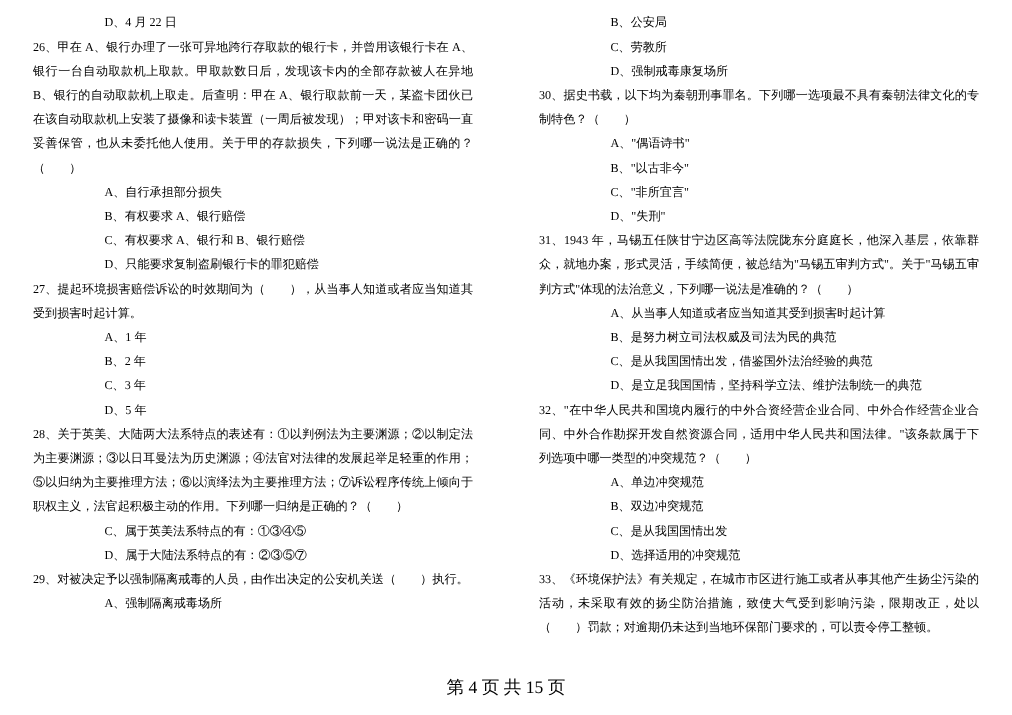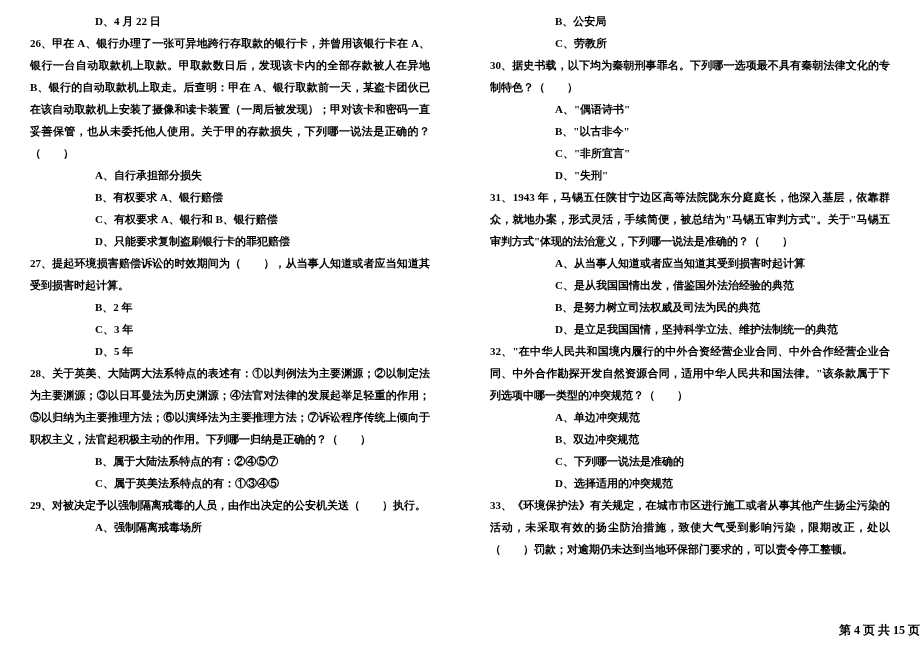--- a/index.html
+++ b/index.html
@@ -1,19 +1,18 @@
 <!DOCTYPE html>
 <html><head>
   <meta charset="utf-8">
   <style>
     * {
       margin: 0;
       padding: 0;
       box-sizing: border-box;
-      font-weight: bold;
     }
     body {
       font-family: "SimSun", "宋体", serif;
       font-size: 11px;
       line-height: 2.0;
       background: #fff;
       color: #000;
       width: 920px;
       height: 650px;
       position: relative;
@@ -31,61 +30,63 @@
     .indent-2 {
       padding-left: 65px;
     }
     .question-text {
       text-align: justify;
     }
     .page-footer {
       position: absolute;
       bottom: 8px;
       width: 100%;
-      text-align: right;
-      font-size: 12px;
+      text-align: center;
+      font-size: 16px;
     }
   </style>
 </head>
 <body>
 
 <div class="page-container">
   <div class="column">
     <div class="indent-2">D、4 月 22 日</div>
     <div class="question-text">26、甲在 A、银行办理了一张可异地跨行存取款的银行卡，并曾用该银行卡在 A、银行一台自动取款机上取款。甲取款数日后，发现该卡内的全部存款被人在异地 B、银行的自动取款机上取走。后查明：甲在 A、银行取款前一天，某盗卡团伙已在该自动取款机上安装了摄像和读卡装置（一周后被发现）；甲对该卡和密码一直妥善保管，也从未委托他人使用。关于甲的存款损失，下列哪一说法是正确的？（　　）</div>
     <div class="indent-2">A、自行承担部分损失</div>
     <div class="indent-2">B、有权要求 A、银行赔偿</div>
     <div class="indent-2">C、有权要求 A、银行和 B、银行赔偿</div>
     <div class="indent-2">D、只能要求复制盗刷银行卡的罪犯赔偿</div>
     <div class="question-text">27、提起环境损害赔偿诉讼的时效期间为（　　），从当事人知道或者应当知道其受到损害时起计算。</div>
+    <div class="indent-2">A、1 年</div>
     <div class="indent-2">B、2 年</div>
     <div class="indent-2">C、3 年</div>
     <div class="indent-2">D、5 年</div>
     <div class="question-text">28、关于英美、大陆两大法系特点的表述有：①以判例法为主要渊源；②以制定法为主要渊源；③以日耳曼法为历史渊源；④法官对法律的发展起举足轻重的作用；⑤以归纳为主要推理方法；⑥以演绎法为主要推理方法；⑦诉讼程序传统上倾向于职权主义，法官起积极主动的作用。下列哪一归纳是正确的？（　　）</div>
-    <div class="indent-2">B、属于大陆法系特点的有：②④⑤⑦</div>
     <div class="indent-2">C、属于英美法系特点的有：①③④⑤</div>
+    <div class="indent-2">D、属于大陆法系特点的有：②③⑤⑦</div>
     <div class="question-text">29、对被决定予以强制隔离戒毒的人员，由作出决定的公安机关送（　　）执行。</div>
     <div class="indent-2">A、强制隔离戒毒场所</div>
   </div>
 
   <div class="column">
     <div class="indent-2">B、公安局</div>
     <div class="indent-2">C、劳教所</div>
+    <div class="indent-2">D、强制戒毒康复场所</div>
     <div class="question-text">30、据史书载，以下均为秦朝刑事罪名。下列哪一选项最不具有秦朝法律文化的专制特色？（　　）</div>
     <div class="indent-2">A、"偶语诗书"</div>
     <div class="indent-2">B、"以古非今"</div>
     <div class="indent-2">C、"非所宜言"</div>
     <div class="indent-2">D、"失刑"</div>
     <div class="question-text">31、1943 年，马锡五任陕甘宁边区高等法院陇东分庭庭长，他深入基层，依靠群众，就地办案，形式灵活，手续简便，被总结为"马锡五审判方式"。关于"马锡五审判方式"体现的法治意义，下列哪一说法是准确的？（　　）</div>
     <div class="indent-2">A、从当事人知道或者应当知道其受到损害时起计算</div>
+    <div class="indent-2">B、是努力树立司法权威及司法为民的典范</div>
     <div class="indent-2">C、是从我国国情出发，借鉴国外法治经验的典范</div>
-    <div class="indent-2">B、是努力树立司法权威及司法为民的典范</div>
     <div class="indent-2">D、是立足我国国情，坚持科学立法、维护法制统一的典范</div>
     <div class="question-text">32、"在中华人民共和国境内履行的中外合资经营企业合同、中外合作经营企业合同、中外合作勘探开发自然资源合同，适用中华人民共和国法律。"该条款属于下列选项中哪一类型的冲突规范？（　　）</div>
     <div class="indent-2">A、单边冲突规范</div>
     <div class="indent-2">B、双边冲突规范</div>
-    <div class="indent-2">C、下列哪一说法是准确的</div>
+    <div class="indent-2">C、是从我国国情出发</div>
     <div class="indent-2">D、选择适用的冲突规范</div>
     <div class="question-text">33、《环境保护法》有关规定，在城市市区进行施工或者从事其他产生扬尘污染的活动，未采取有效的扬尘防治措施，致使大气受到影响污染，限期改正，处以（　　）罚款；对逾期仍未达到当地环保部门要求的，可以责令停工整顿。</div>
   </div>
 </div>
 
 <div class="page-footer">第 4 页 共 15 页</div>
 
 </body></html>

